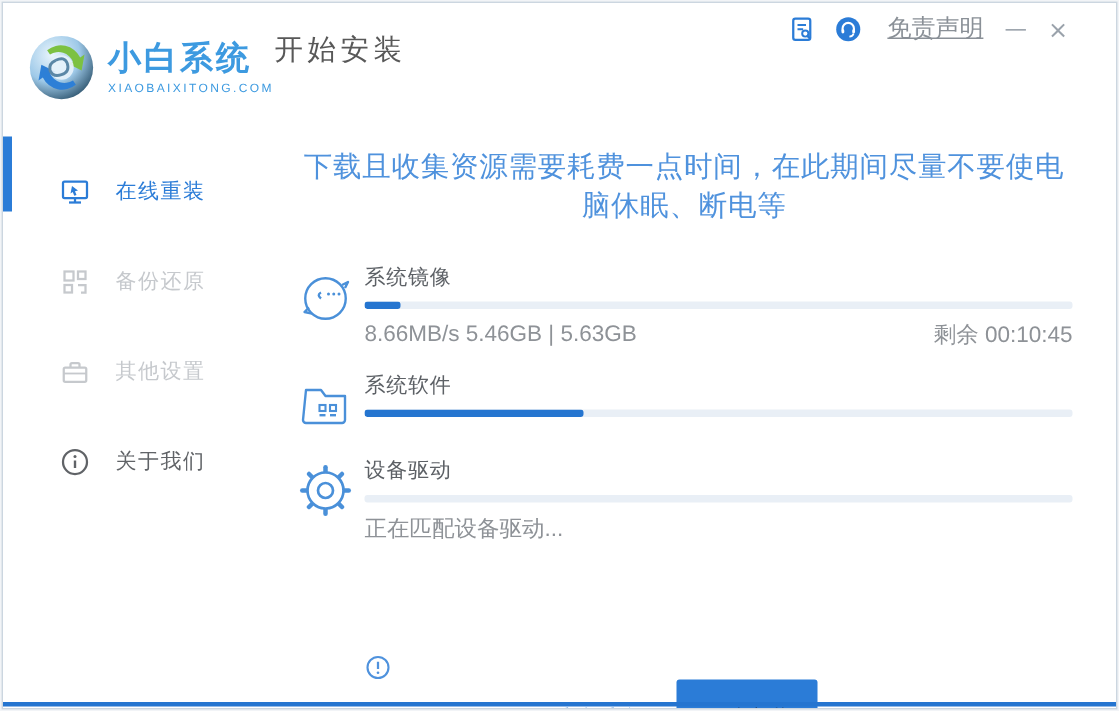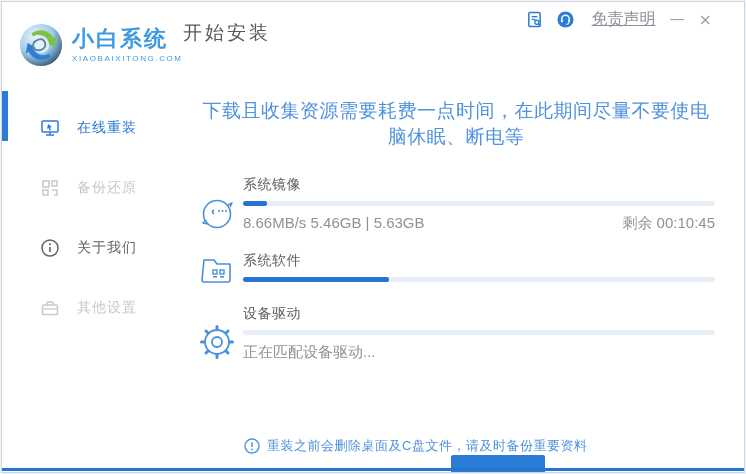--- a/index.html
+++ b/index.html
@@ -27,21 +27,21 @@
   .active-indicator { position:absolute; left:0; top:3px; width:6px; height:50px; background:#2b7cd7; }
   .side-item { display:flex; align-items:center; height:60px; padding-left:38px; cursor:pointer; }
   .side-item .s-icon { width:20px; height:20px; flex:none; }
   .side-item .s-label { margin-left:17px; font-size:14px; letter-spacing:1px; color:#c6c9cd; }
   .side-item.active .s-label { color:#2b7cd7; }
   .side-item.dark .s-label { color:#606367; }
   
   .main { flex:1; display:flex; flex-direction:column; padding:8px 29px 0 15px; }
   .warning { text-align:center; font-size:19px; color:#4f92dd; margin-top:2px; letter-spacing:0.5px; }
   .tasks { margin-top:26px; }
-  .task { display:flex; margin-bottom:15px;align-items:flex-end; }
+  .task { display:flex; margin-bottom:15px; }
   .task-icon { width:40px; height:40px; flex:none; margin-top:2px; }
   .task-body { flex:1; margin-left:6px; }
   .task-title { font-size:14px; color:#5d6166; margin-bottom:7px; letter-spacing:0.5px; }
   .bar { height:5px; background:#e9eff6; border-radius:2px; overflow:hidden; margin-bottom:8px; }
   .fill { height:100%; background:#2575d0; border-radius:2px; }
   .task-stats { display:flex; justify-content:space-between; font-size:15px; color:#8e9297; }
   .note { display:flex; align-items:center; margin-left:47px; margin-top:60px; }
   .note-icon { width:16px; height:16px; flex:none; }
   .note-text { margin-left:7px; font-size:13px; color:#4f92dd; letter-spacing:0.5px; }
   .footer { margin-top:auto; margin-bottom:11px; display:flex; justify-content:center; align-items:center; }
@@ -119,36 +119,36 @@
       <div class="side-item">
         <svg class="s-icon" viewBox="0 0 20 20">
           <rect x="3" y="3" width="6" height="6" fill="none" stroke="#c6c9cd" stroke-width="1.5"></rect>
           <rect x="12" y="3" width="5" height="5" fill="none" stroke="#c6c9cd" stroke-width="1.5"></rect>
           <rect x="3" y="12" width="5" height="5" fill="none" stroke="#c6c9cd" stroke-width="1.5"></rect>
           <path d="M12 12 h5 v5 h-3" fill="none" stroke="#c6c9cd" stroke-width="1.5"></path>
         </svg>
         <span class="s-label">备份还原</span>
       </div>
 
+      <div class="side-item">
+        <svg class="s-icon" viewBox="0 0 20 20">
+          <rect x="2.5" y="7" width="15" height="9.5" rx="1" fill="none" stroke="#c6c9cd" stroke-width="1.5"></rect>
+          <path d="M7 7 V5 a1 1 0 0 1 1 -1 h4 a1 1 0 0 1 1 1 v2" fill="none" stroke="#c6c9cd" stroke-width="1.5"></path>
+          <line x1="2.5" y1="11" x2="17.5" y2="11" stroke="#c6c9cd" stroke-width="1.2"></line>
+        </svg>
+        <span class="s-label">其他设置</span>
+      </div>
+
       <div class="side-item dark">
         <svg class="s-icon" viewBox="0 0 20 20">
           <circle cx="10" cy="10" r="8" fill="none" stroke="#606367" stroke-width="1.5"></circle>
           <circle cx="10" cy="6.3" r="1" fill="#606367"></circle>
           <line x1="10" y1="9" x2="10" y2="14" stroke="#606367" stroke-width="1.6"></line>
         </svg>
         <span class="s-label">关于我们</span>
-      </div>
-
-      <div class="side-item">
-        <svg class="s-icon" viewBox="0 0 20 20">
-          <rect x="2.5" y="7" width="15" height="9.5" rx="1" fill="none" stroke="#c6c9cd" stroke-width="1.5"></rect>
-          <path d="M7 7 V5 a1 1 0 0 1 1 -1 h4 a1 1 0 0 1 1 1 v2" fill="none" stroke="#c6c9cd" stroke-width="1.5"></path>
-          <line x1="2.5" y1="11" x2="17.5" y2="11" stroke="#c6c9cd" stroke-width="1.2"></line>
-        </svg>
-        <span class="s-label">其他设置</span>
       </div>
     </div>
 
     <div class="main">
       <div class="warning">下载且收集资源需要耗费一点时间，在此期间尽量不要使电脑休眠、断电等</div>
 
       <div class="tasks">
 
         <div class="task">
           <svg class="task-icon" viewBox="0 0 40 40">
@@ -217,21 +217,20 @@
           </div>
         </div>
       </div>
 
       <div class="note">
         <svg class="note-icon" viewBox="0 0 16 16">
           <circle cx="8" cy="8" r="7" fill="none" stroke="#4f92dd" stroke-width="1.4"></circle>
           <line x1="8" y1="4.2" x2="8" y2="9" stroke="#4f92dd" stroke-width="1.5"></line>
           <circle cx="8" cy="11.5" r="0.9" fill="#4f92dd"></circle>
         </svg>
-        <span class="note-text">重装之前会删除桌面及C盘文件，请及时备份重要资料</span>
       </div>
 
       <div class="footer">
         <span class="reselect-link">重选系统</span>
         <button class="cancel-btn">取消安装</button>
       </div>
     </div>
   </div>
 
   <div class="bottom-accent"></div>

